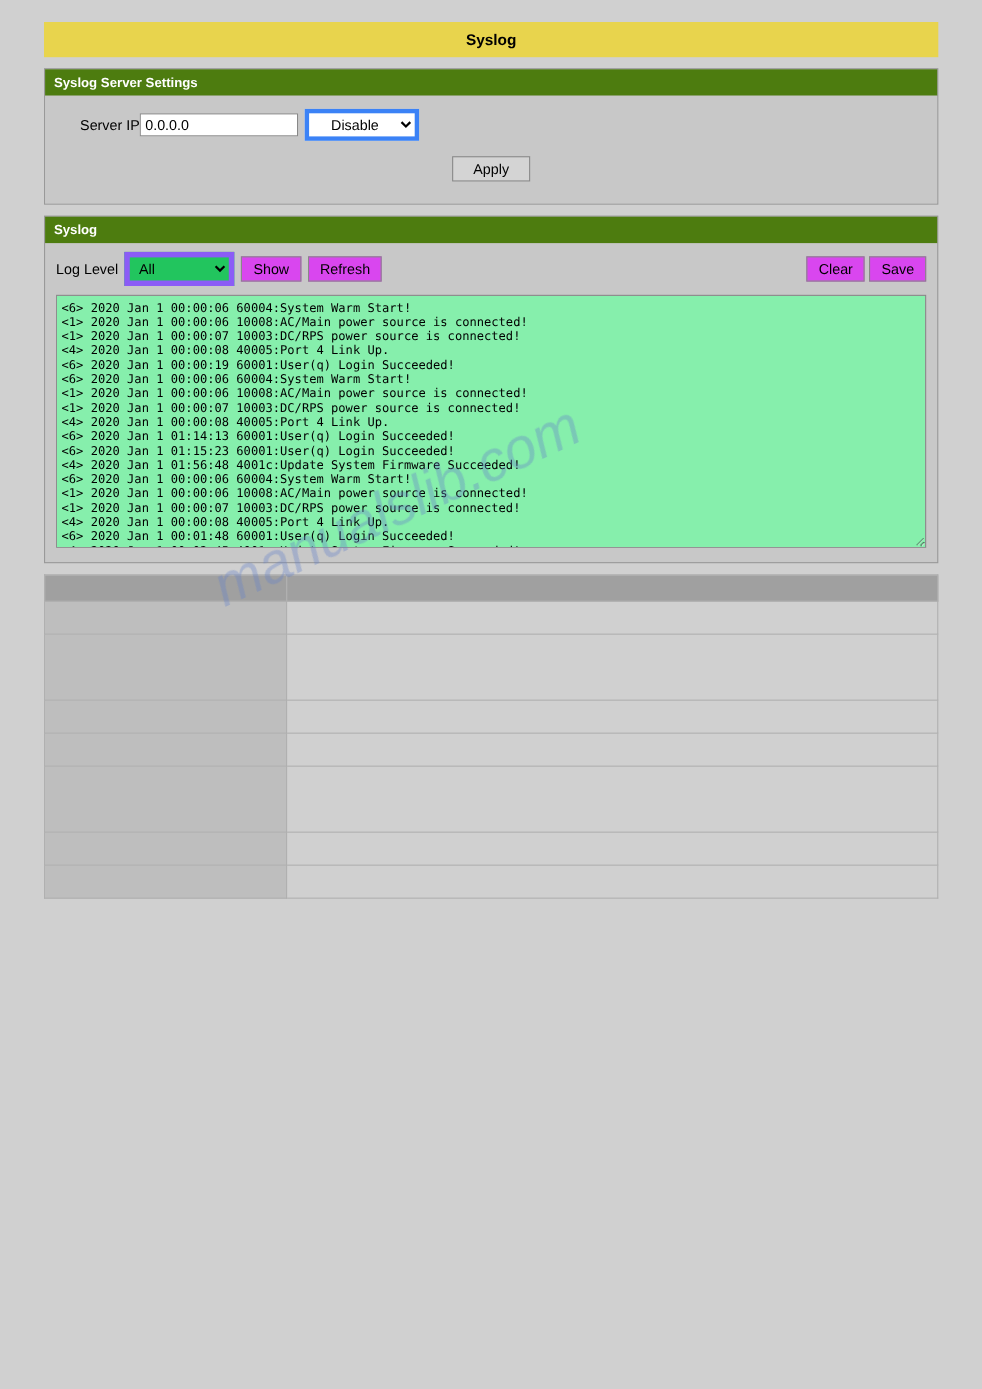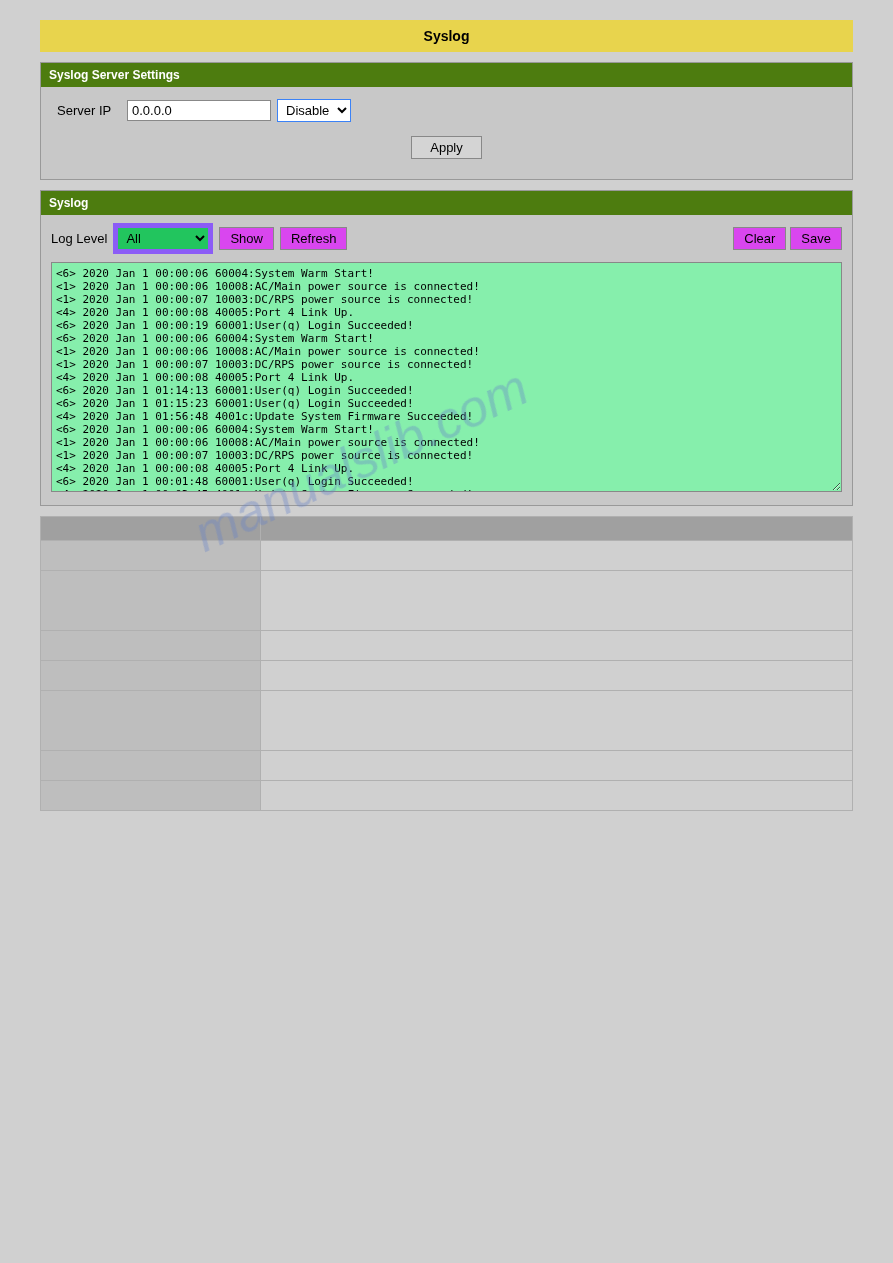--- a/index.html
+++ b/index.html
@@ -53,35 +53,36 @@
 
     .server-ip-row {
       display: flex;
       align-items: center;
       margin-bottom: 10px;
     }
 
     .server-ip-label {
       width: 70px;
       font-size: 13px;
+      text-align: right;
     }
 
     .server-ip-input {
       border: 1px solid #888;
       padding: 2px 4px;
       font-size: 13px;
       width: 144px;
       background-color: #ffffff;
     }
 
     .disable-select {
       margin-left: 6px;
-      padding: 2px 4px;
-      font-size: 13px;
-      border: 1px solid #3b82f6;
+      padding: 2px 16px;
+      font-size: 13px;
+      border: 4px solid #3b82f6;
       background-color: #ffffff;
     }
 
     .apply-row {
       text-align: center;
       padding: 4px 0 8px 0;
     }
 
     .apply-btn {
       background-color: #d4d4d4;

